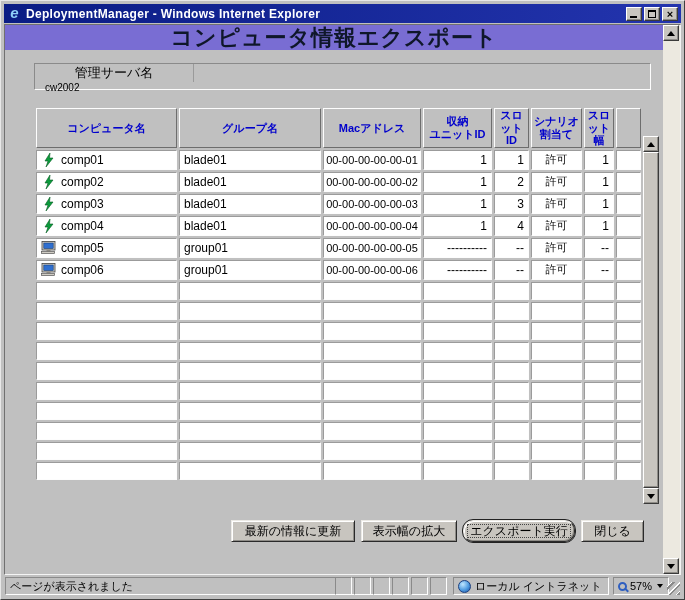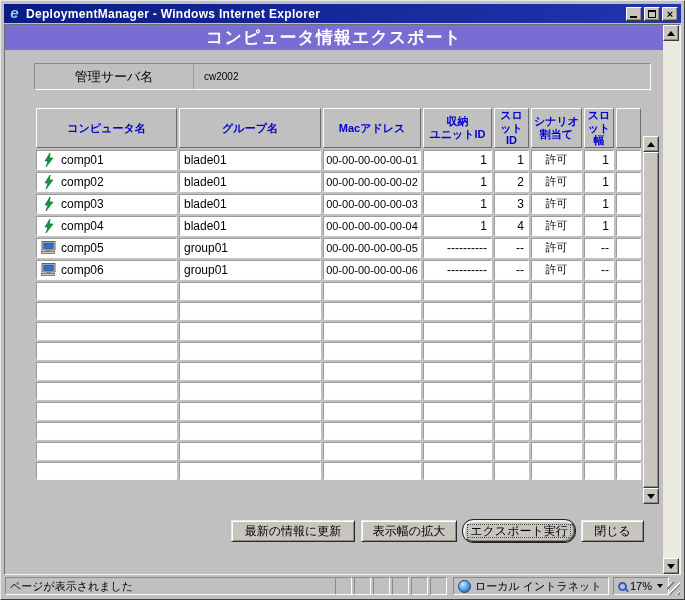--- a/index.html
+++ b/index.html
@@ -20,24 +20,24 @@
   .glyph-min{position:absolute;left:3px;bottom:2px;width:7px;height:2px;background:#000;}
   .glyph-max{position:absolute;left:3px;top:2px;width:8px;height:8px;
     border:1px solid #000;border-top-width:2px;}
   .glyph-close{position:absolute;left:0;top:0;width:100%;height:100%;
     font-size:11px;line-height:13px;text-align:center;}
   
   .frame{position:absolute;left:3px;top:23px;right:3px;bottom:24px;background:#c0c0c0;
     border:1px solid;border-color:#707070 #f4f4f4 #f4f4f4 #707070;}
   .page-area{position:absolute;left:0;top:0;right:17px;bottom:0;overflow:hidden;}
   .page-header{height:25px;background:#796dd3;display:flex;align-items:center;justify-content:center;}
-  .page-header span{color:#ffffff;font-size:17px;font-weight:bold;letter-spacing:1px;}
+  .page-header span{color:#0f172a;font-size:22px;font-weight:bold;letter-spacing:1px;}
   
   .server-box{position:absolute;left:29px;top:38px;width:617px;height:27px;
-    border:1px solid;border-color:#8a8a8a #fdfdfd #fdfdfd #8a8a8a;background:#c0c0c0;display:flex;}
+    border:1px solid;border-color:#8a8a8a #fdfdfd #fdfdfd #8a8a8a;background:#c0c0c0;display:flex;flex-direction:column;}
   .server-label{width:159px;border-right:1px solid #9a9a9a;display:flex;align-items:center;
     justify-content:center;font-size:13px;color:#000;}
   .server-value{flex:1;display:flex;align-items:center;padding-left:10px;font-size:10px;color:#000;}
   
   .table-wrap{position:absolute;left:29px;top:81px;width:625px;height:398px;}
   table{border-collapse:separate;border-spacing:2px;table-layout:fixed;width:609px;}
   th{background:#c0c0c0;border:1px solid;border-color:#fdfdfd #6d6d6d #6d6d6d #fdfdfd;
     color:#0000cc;font-size:11px;font-weight:bold;height:24px;padding:0 1px;overflow:hidden;}
   th span{white-space:pre-line;line-height:1.15;display:block;}
   td{background:#fff;border:1px solid;border-color:#9b9b9b #fdfdfd #fdfdfd #9b9b9b;
@@ -419,19 +419,19 @@
     <div class="panel p-s3"></div>
     <div class="panel p-s4"></div>
     <div class="panel p-s5"></div>
     <div class="panel p-s6"></div>
     <div class="panel p-zone">
       <span class="globe"></span>
       <span>ローカル イントラネット</span>
     </div>
     <div class="panel p-zoom">
       <span class="mag"></span>
-      <span>17%</span>
+      <span>57%</span>
       <i class="dd-arrow"></i>
     </div>
     <div class="grip"></div>
   </div>
 
 </div>
 
 </body></html>

